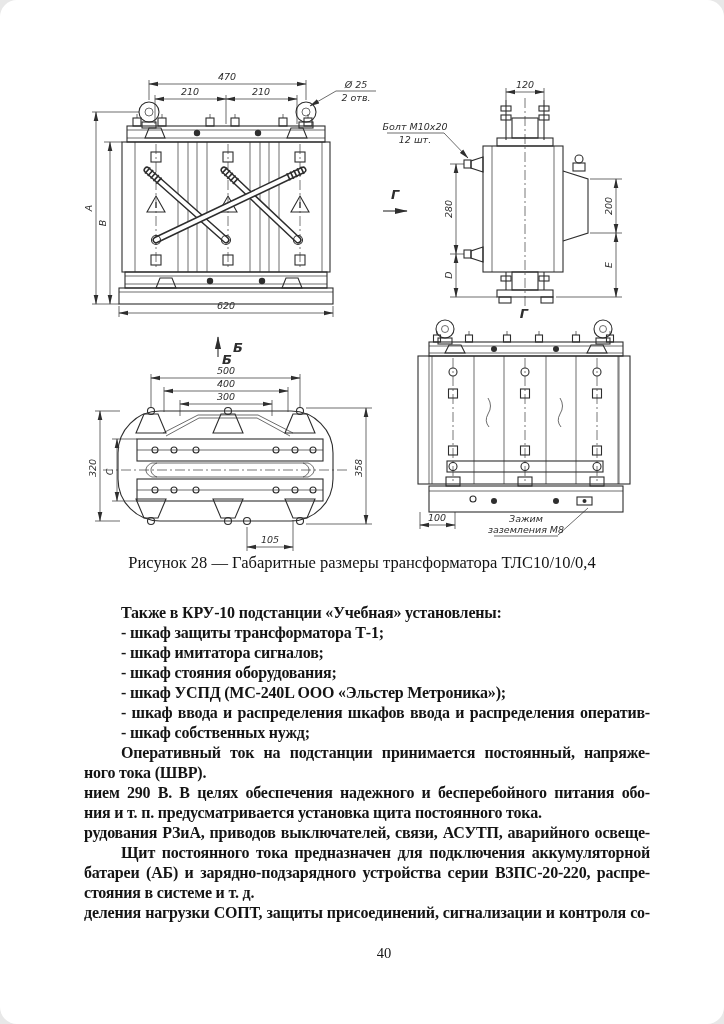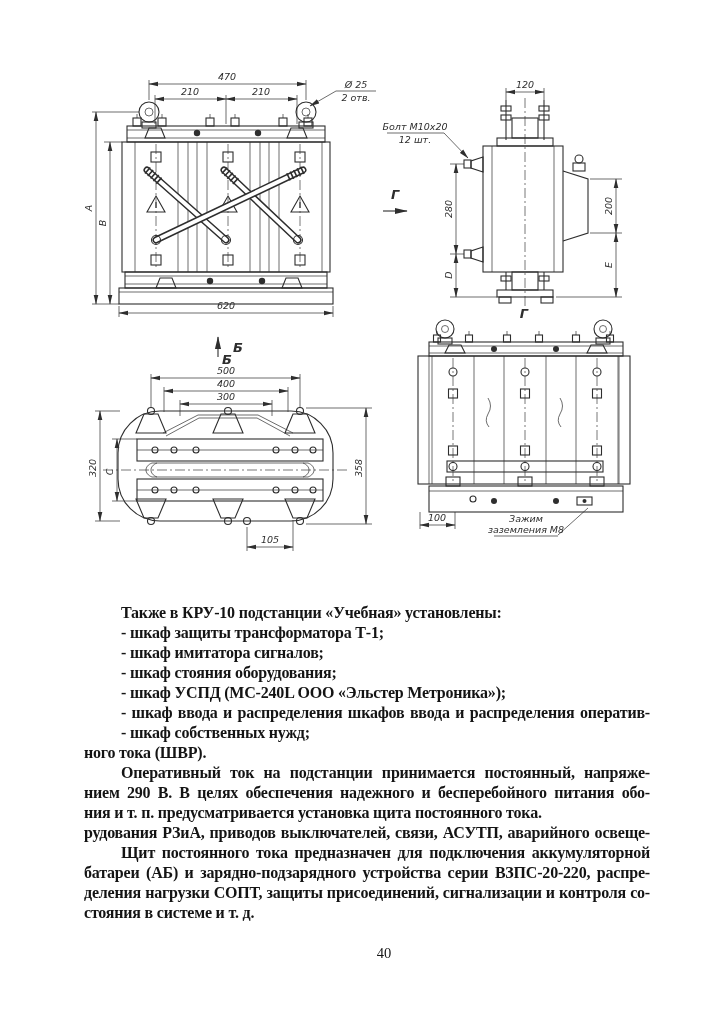--- a/index.html
+++ b/index.html
@@ -1,17 +1,17 @@
 <!DOCTYPE html>
 <html><head>
 <meta charset="utf-8">
 <style>
   html,body{margin:0;padding:0;background:#e8e8e8;}
   .page{position:relative;width:724px;height:1024px;background:#ffffff;overflow:hidden;
-        font-family:"Liberation Serif", serif;color:#141414;}
+        font-family:"Liberation Serif", serif;color:#141414;border-radius:17px;}
   .drawing{position:absolute;top:0;left:0;}
   
   .ol{stroke:#2e2e2e;stroke-width:1.1;fill:none;}
   .dl{stroke:#2e2e2e;stroke-width:0.7;fill:none;}
   .cl{stroke:#2e2e2e;stroke-width:0.65;fill:none;stroke-dasharray:10 3 2 3;}
   .fl{fill:#2e2e2e;stroke:none;}
   .rod{stroke:#2e2e2e;stroke-width:7;stroke-linecap:round;}
   .rodc{stroke:#ffffff;stroke-width:4;stroke-linecap:round;}
   .hat{stroke:#2e2e2e;stroke-width:8;stroke-dasharray:1.6 2.2;}
   .dt{font:italic 9.5px "DejaVu Sans", sans-serif;fill:#2e2e2e;}
@@ -389,35 +389,36 @@
     <line class="dl" x1="420" y1="525" x2="455" y2="525" marker-start="url(#arr)" marker-end="url(#arr)"></line>
     <text class="dt" x="437" y="521" text-anchor="middle">100</text>
 
     <text class="dt" x="526" y="522" text-anchor="middle">Зажим</text>
     <text class="dt" x="526" y="533" text-anchor="middle">заземления М8</text>
     <line class="dl" x1="494" y1="536" x2="558" y2="536"></line>
     <line class="dl" x1="558" y1="535" x2="588" y2="508"></line>
   </g>
 </svg>
 
+<div class="caption">Рисунок 28 — Габаритные размеры трансформатора ТЛС10/10/0,4</div>
 
 <div class="bodytext">
   <span class="ln ind">Также в КРУ-10 подстанции «Учебная» установлены:</span>
   <span class="ln ind">- шкаф защиты трансформатора Т-1;</span>
   <span class="ln ind">- шкаф имитатора сигналов;</span>
   <span class="ln ind">- шкаф стояния оборудования;</span>
   <span class="ln ind">- шкаф УСПД (МС-240L ООО «Эльстер Метроника»);</span>
   <span class="ln ind just">- шкаф ввода и распределения шкафов ввода и распределения оператив-</span>
   <span class="ln ind">- шкаф собственных нужд;</span>
+  <span class="ln ind just">Оперативный ток на подстанции принимается постоянный, напряже-</span>
   <span class="ln">ного тока (ШВР).</span>
-  <span class="ln ind just">Оперативный ток на подстанции принимается постоянный, напряже-</span>
   <span class="ln just">нием 290 В. В целях обеспечения надежного и бесперебойного питания обо-</span>
   <span class="ln">ния и т. п. предусматривается установка щита постоянного тока.</span>
   <span class="ln just">рудования РЗиА, приводов выключателей, связи, АСУТП, аварийного освеще-</span>
   <span class="ln ind just">Щит постоянного тока предназначен для подключения аккумуляторной</span>
   <span class="ln just">батареи (АБ) и зарядно-подзарядного устройства серии ВЗПС-20-220, распре-</span>
+  <span class="ln">стояния в системе и т. д.</span>
   <span class="ln just">деления нагрузки СОПТ, защиты присоединений, сигнализации и контроля со-</span>
-  <span class="ln">стояния в системе и т. д.</span>
 </div>
 
 <div class="pagenum">40</div>
 
 </div>
 
 </body></html>

